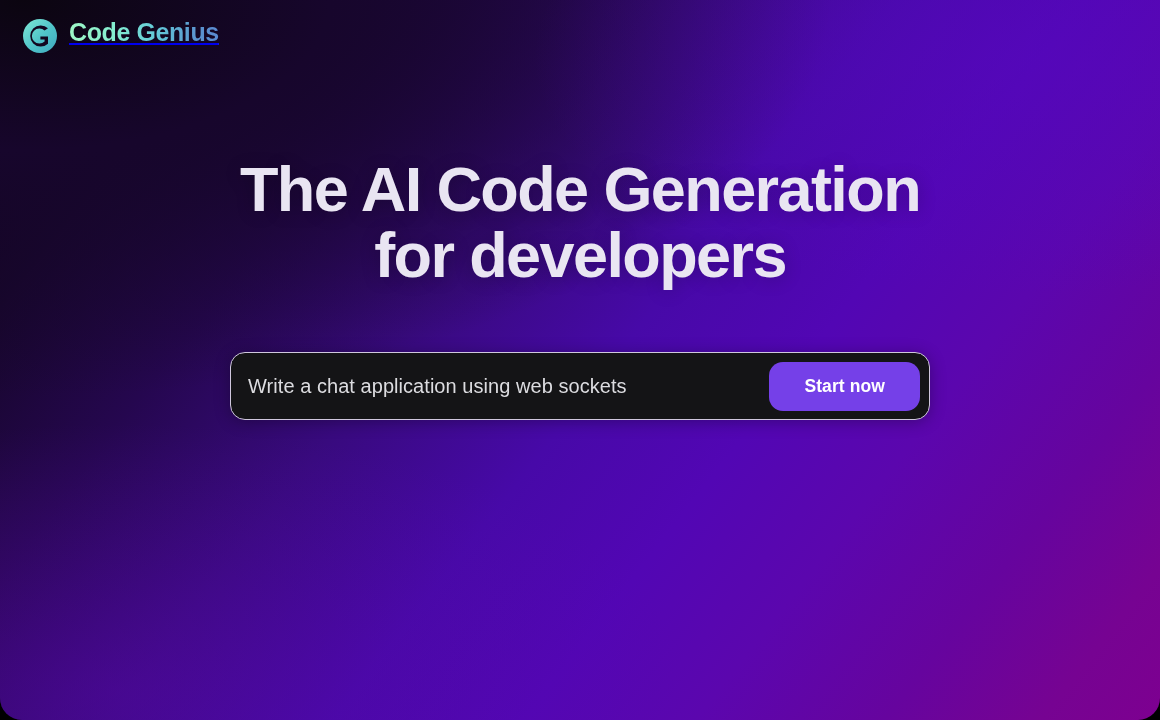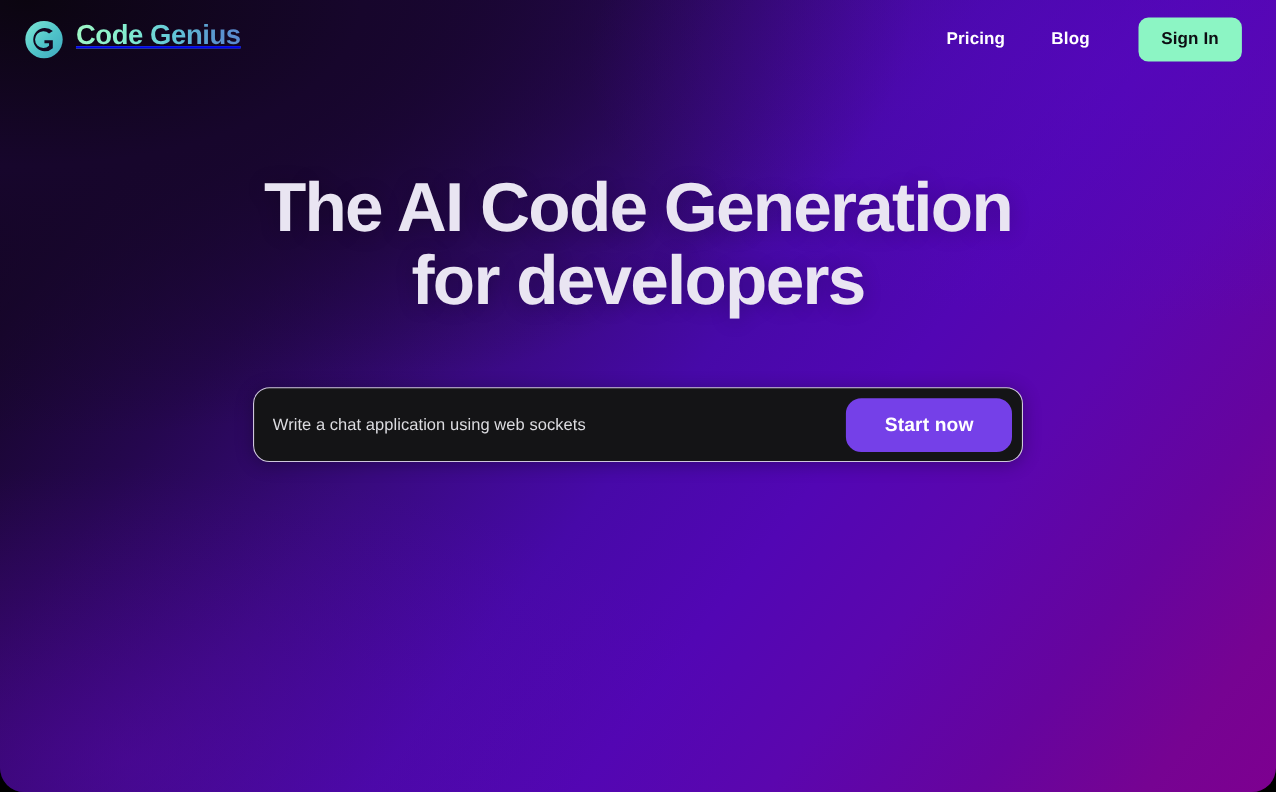--- a/index.html
+++ b/index.html
@@ -106,21 +106,21 @@
     background:#141416;
     border:1px solid #cfc7dd;
     border-radius:15px;
     display:flex; align-items:center;
     padding:0 9px 0 17px;
     box-shadow:0 2px 16px rgba(0,0,0,.30);
   }
   #prompt-input {
     flex:1; height:100%;
     background:transparent; border:none; outline:none;
-    color:#dcdce0; font-size:15px; font-weight:400;
+    color:#dcdce0; font-size:20px; font-weight:400;
     font-family:"Liberation Sans", sans-serif;
     letter-spacing:.05px;
   }
   #prompt-input::placeholder { color:#dcdce0; opacity:1; }
   #start-now-button {
     flex:none;
     background:#7540e8; color:#ffffff;
     font-size:17.5px; font-weight:700; letter-spacing:.1px;
     border:none; border-radius:14px;
     height:49px; padding:0 35px; cursor:pointer; white-space:nowrap;
@@ -148,25 +148,20 @@
               <stop offset="100%" stop-color="#3fa8bf"></stop>
             </linearGradient>
           </defs>
           <circle cx="18" cy="18" r="17" fill="url(#logoGrad)"></circle>
           <path d="M26 10.2 A10.6 10.6 0 1 0 26 25.8 L26 18.6 L18.4 18.6 L18.4 21.4 L22.6 21.4 L22.6 23.6 A7.6 7.6 0 1 1 22.6 12.4 Z" fill="#12061f"></path>
           <path d="M18.6 9.4 L10.6 26.4" stroke="#12061f" stroke-width="2.6" stroke-linecap="round" fill="none" opacity="0"></path>
         </svg>
         <span class="brand-name">Code Genius</span>
       </a>
 
-      <nav id="main-nav">
-        <a class="nav-link" href="#">Pricing</a>
-        <a class="nav-link" href="#">Blog</a>
-        <button id="signin-button">Sign In</button>
-      </nav>
 
     </header>
 
     <section id="hero">
 
       <h1 id="hero-title">
         <span class="line">The AI Code Generation</span>
         <span class="line">for developers</span>
       </h1>
 

